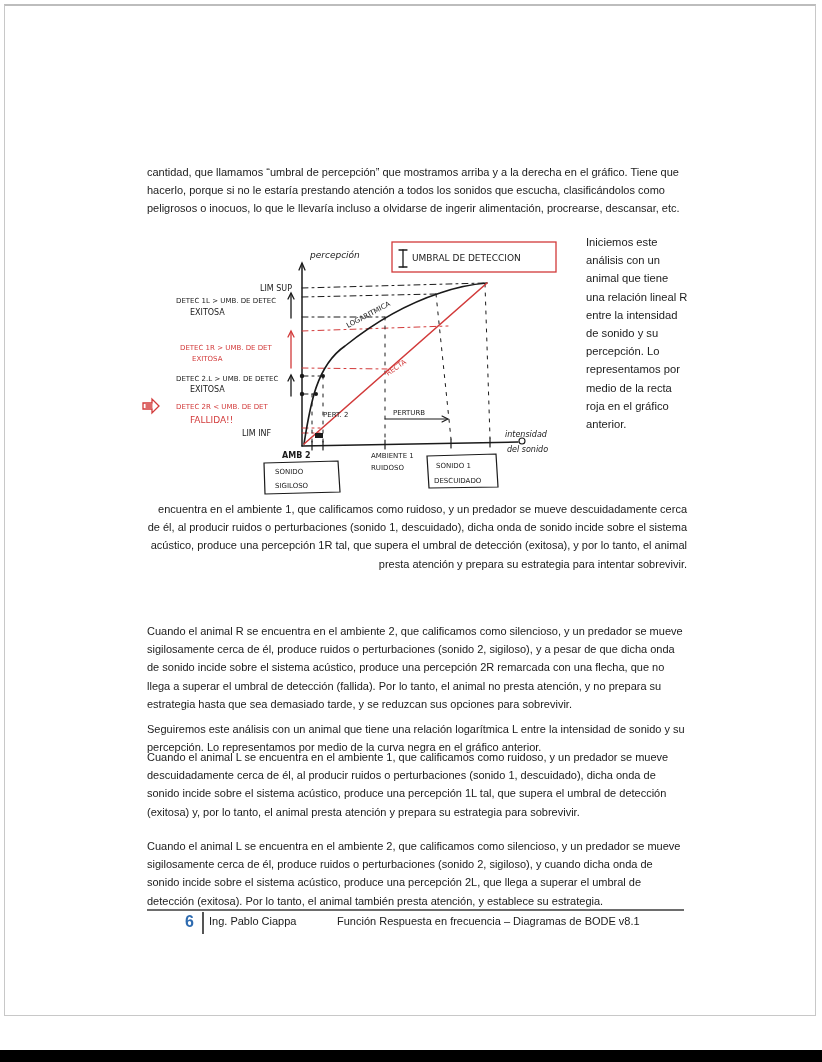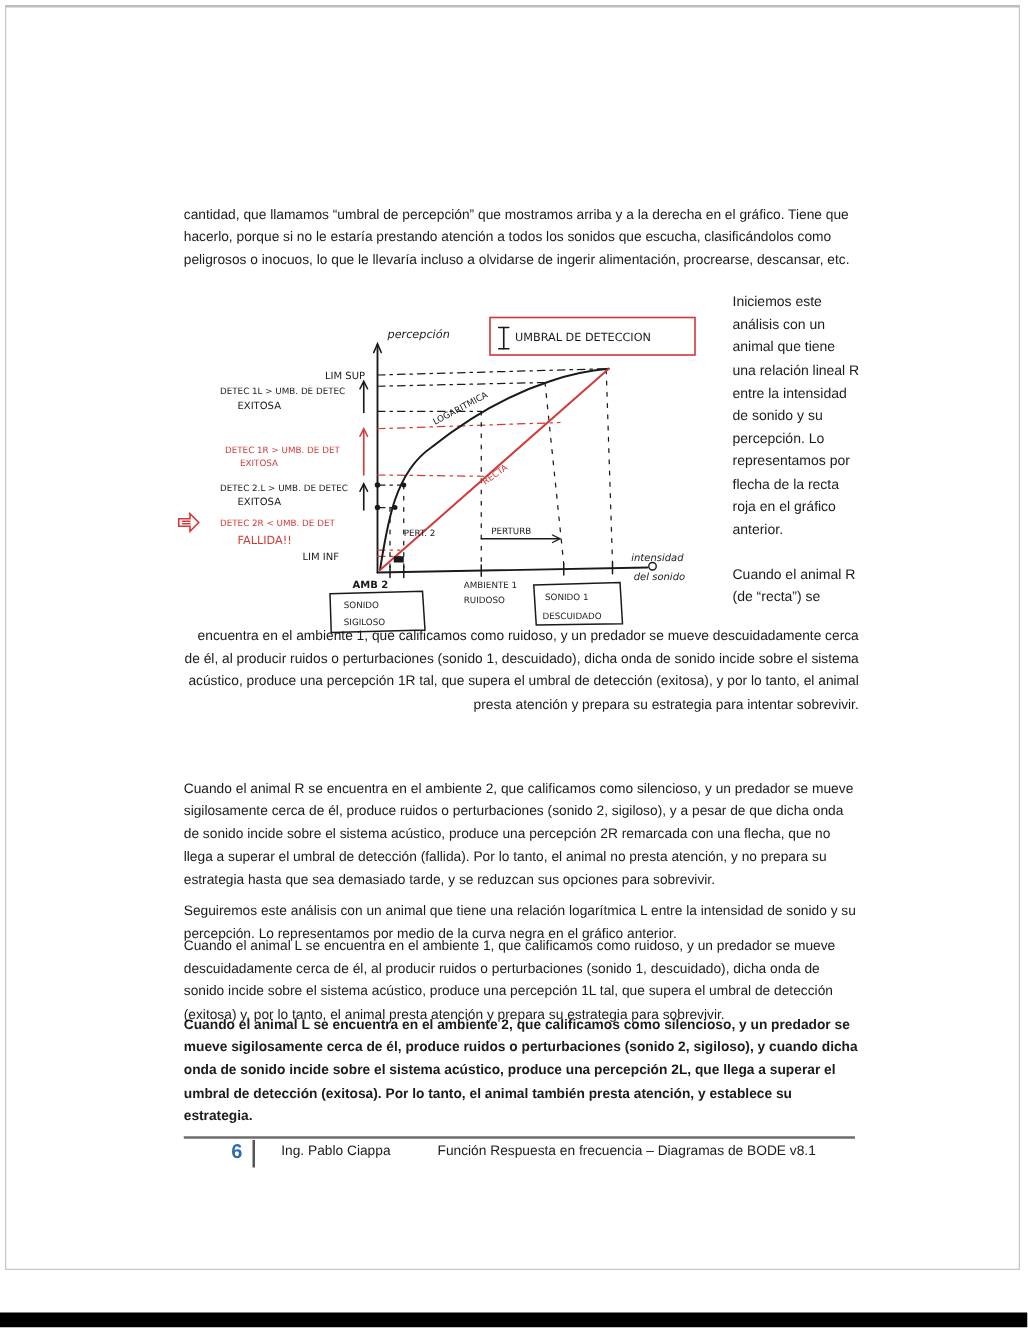--- a/index.html
+++ b/index.html
@@ -10,28 +10,28 @@
   .bottom-bar { position:absolute; left:0; top:1050px; width:822px; height:12px; background:#000; }
   .text { position:absolute; left:147px; width:540px; font-size:11px; line-height:18.2px; color:#1b1b1b; }
   .text p { margin:0; }
   #p-intro { top:163px; }
   .side-col { position:absolute; left:586px; top:233px; width:102px; font-size:11.2px; line-height:18.2px; color:#1b1b1b; }
   .side-col p { margin:0 0 18px 0; }
   #p-r1 { top:482px;text-align:right; }
   #p-r2 { top:587px;margin-top:35px; }
   #p-l0 { top:694px;margin-top:26px; }
   #p-l1 { top:748px; }
-  #p-l2 { top:811px;font-weight:bold; }
-  .figure { position:absolute; left:140px; top:248px; width:445px; height:262px; }
+  #p-l2 { top:837px; }
+  .figure { position:absolute; left:140px; top:236px; width:445px; height:262px; }
   .footer-rule { position:absolute; left:147px; top:909px; width:537px; height:2px; background:#6d6d6d; }
   .footer { position:absolute; left:147px; top:912px; width:537px; height:22px; font-size:11px; color:#1b1b1b; }
   .footer .pnum { position:absolute; left:38px; top:1px; font-size:16px; font-weight:bold; color:#2e6bb0; }
   .footer .vbar { position:absolute; left:55px; top:0; width:1.5px; height:22px; background:#555; }
-  .footer .author { position:absolute; left:62px; top:3px;margin-left:16px; }
-  .footer .title { position:absolute; left:203px; top:3px; }
+  .footer .author { position:absolute; left:62px; top:3px; }
+  .footer .title { position:absolute; left:190px; top:3px; }
   svg text { font-family:"DejaVu Sans", sans-serif; }
 </style>
 </head>
 <body>
 
 <div class="page-frame"></div>
 
 <div class="text" id="p-intro">
   <p>cantidad, que llamamos “umbral de percepción” que mostramos arriba y a la derecha en el gráfico. Tiene que hacerlo, porque si no le estaría prestando atención a todos los sonidos que escucha, clasificándolos como peligrosos o inocuos, lo que le llevaría incluso a olvidarse de ingerir alimentación, procrearse, descansar, etc.</p>
 </div>
@@ -147,22 +147,21 @@
       <text x="40" y="114">DETEC 1R &gt; UMB. DE DET</text>
       <text x="52" y="125">EXITOSA</text>
       <text x="36" y="173">DETEC 2R &lt; UMB. DE DET</text>
       <text x="50" y="187" font-size="9">FALLIDA!!</text>
       <text x="248" y="140" transform="rotate(-35 248 140)">RECTA</text>
     </g>
   </svg>
 </div>
 
 <div class="side-col">
-  <p>Iniciemos este análisis con un animal que tiene una relación lineal R entre la intensidad de sonido y su percepción. Lo representamos por flecha de la recta roja en el gráfico anterior.</p>
-  <p>Cuando el animal R  (de “recta”) se</p>
+  <p>Iniciemos este análisis con un animal que tiene una relación lineal R entre la intensidad de sonido y su percepción. Lo representamos por medio de la recta roja en el gráfico anterior.</p>
 </div>
 
 <div class="text" id="p-r1" style="top:500px;">
   <p>encuentra en el ambiente 1, que calificamos como ruidoso, y un predador se mueve descuidadamente cerca de él, al producir ruidos o perturbaciones (sonido 1, descuidado), dicha onda de sonido incide sobre el sistema acústico, produce una percepción 1R tal, que supera el umbral de detección (exitosa), y por lo tanto, el animal presta atención y prepara su estrategia para intentar sobrevivir.</p>
 </div>
 <div class="text" id="p-r2">
   <p>Cuando el animal R se encuentra en el ambiente 2, que calificamos como silencioso, y un predador se mueve sigilosamente cerca de él, produce ruidos o perturbaciones (sonido 2, sigiloso), y a pesar de que dicha onda de sonido incide sobre el sistema acústico, produce una percepción 2R remarcada con una flecha, que no llega a superar el umbral de detección (fallida). Por lo tanto, el animal no presta atención, y no prepara su estrategia hasta que sea demasiado tarde, y se reduzcan sus opciones para sobrevivir.</p>
 </div>
 <div class="text" id="p-l0">
   <p>Seguiremos este análisis con un animal que tiene una relación logarítmica L entre la intensidad de sonido y su percepción. Lo representamos por medio de la curva negra en el gráfico anterior.</p>

